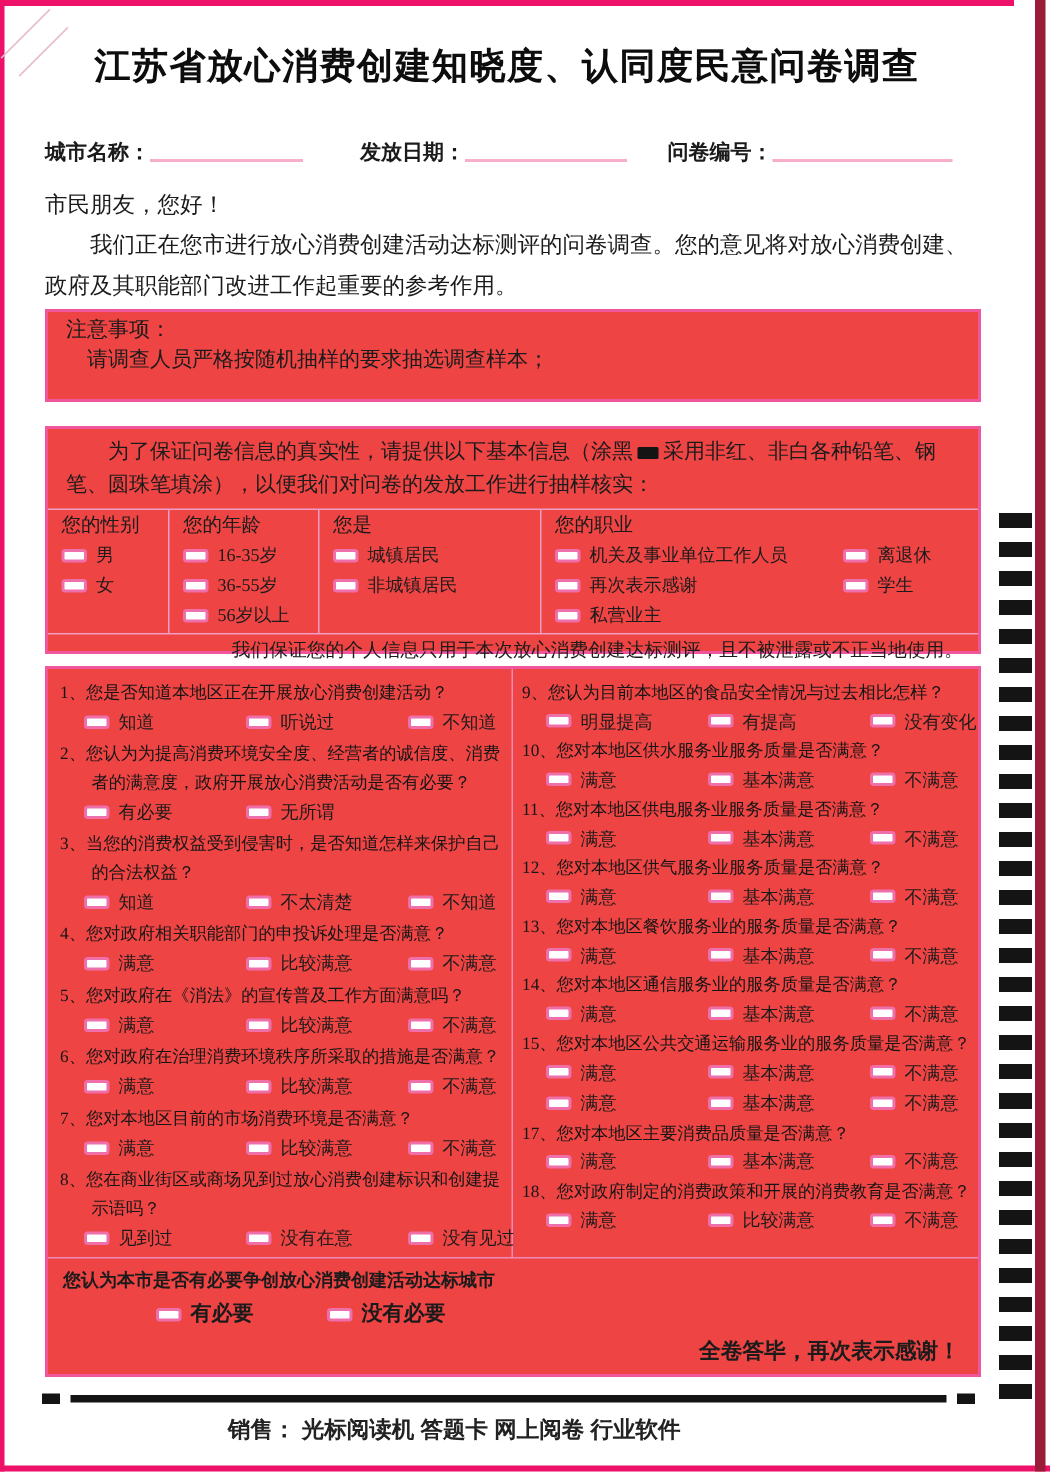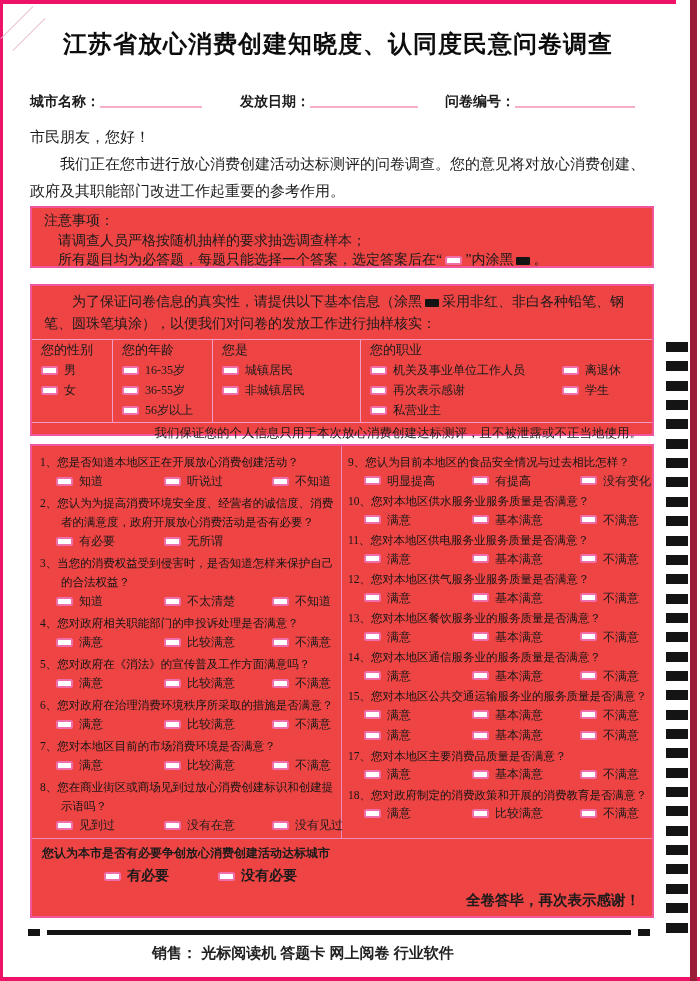--- a/index.html
+++ b/index.html
@@ -114,21 +114,20 @@
   </div>
 
   <div class="intro">
     <div>市民朋友，您好！</div>
     <div class="indent">我们正在您市进行放心消费创建活动达标测评的问卷调查。您的意见将对放心消费创建、政府及其职能部门改进工作起重要的参考作用。</div>
   </div>
 
   <div class="notice-box pink-box">
     <div>注意事项：</div>
     <div class="indent1">请调查人员严格按随机抽样的要求抽选调查样本；</div>
-    <div class="indent1"><span>所有题目均为必答题，每题只能选择一个答案，选定答案后在“</span><span class="bubble inline"></span><span>”内涂黑</span><span class="bubble-filled"></span><span>。</span></div>
   </div>
 
   <div class="info-box pink-box">
     <div class="info-para"><span>为了保证问卷信息的真实性，请提供以下基本信息（涂黑</span><span class="bubble-filled"></span><span>采用非红、非白各种铅笔、钢笔、圆珠笔填涂），以便我们对问卷的发放工作进行抽样核实：</span></div>
     <div class="info-table">
         <div class="info-col col-0">
           <div class="info-header">您的性别</div>
           <div class="info-lists">
             <div class="info-list">
               <div class="info-opt">

